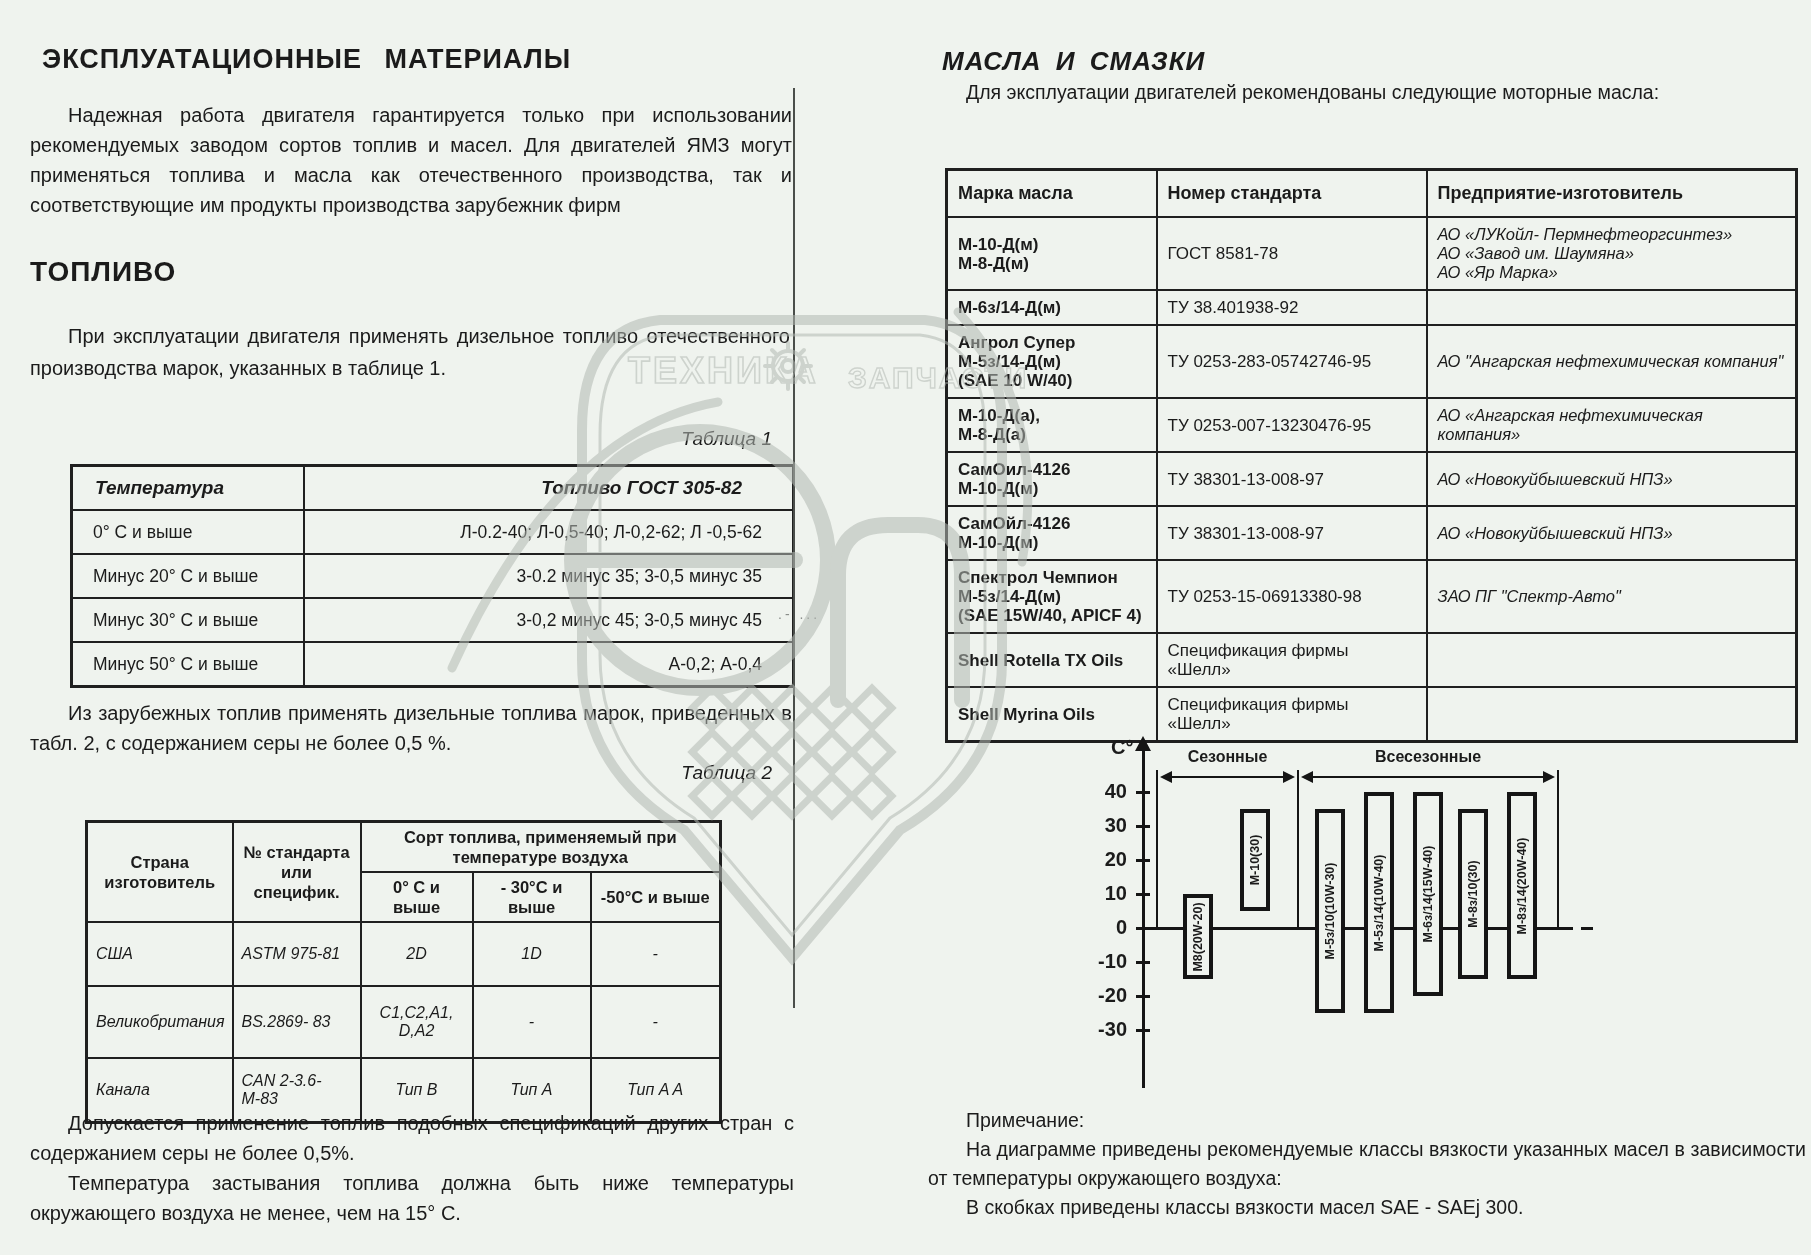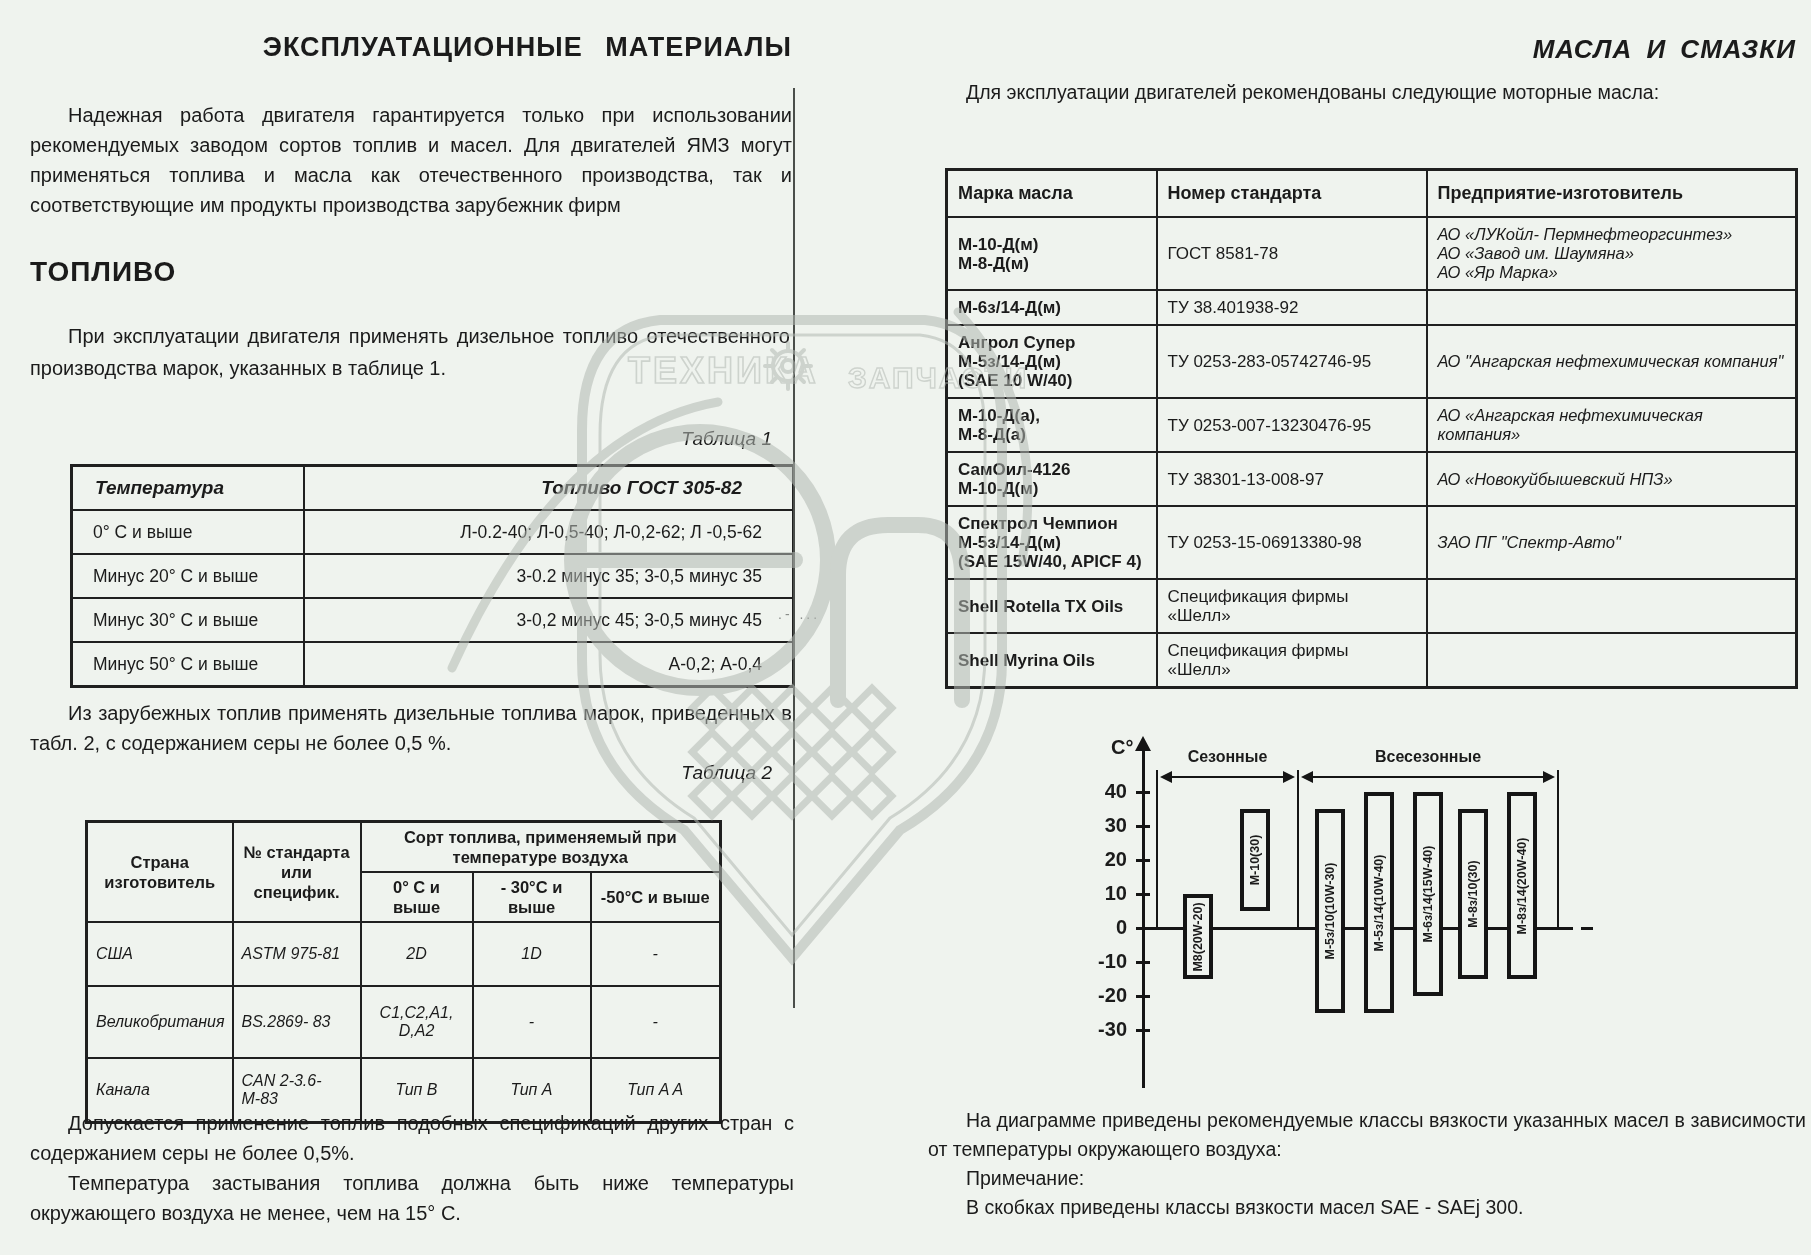--- a/index.html
+++ b/index.html
@@ -1,20 +1,20 @@
 <!DOCTYPE html>
 <html><head>
 <meta charset="utf-8">
 <style>
   html,body{margin:0;padding:0;background:#d8dcd6;}
   .page{position:relative;width:1811px;height:1255px;background:#eff3ee;overflow:hidden;
         font-family:"Liberation Sans","DejaVu Sans",sans-serif;color:#1b1b1b;}
   .abs{position:absolute;}
   p{margin:0;}
-  .h-main{position:absolute;margin:0;font-weight:bold;font-size:27px;text-align:right;
+  .h-main{position:absolute;margin:12px;font-weight:bold;font-size:27px;text-align:left;
           letter-spacing:1px;word-spacing:14px;}
   .h-sub{position:absolute;margin:0;font-weight:bold;font-size:28px;letter-spacing:1px;}
   .para{position:absolute;margin:0;font-size:20px;line-height:30px;text-align:justify;text-indent:38px;}
   .para-r{font-size:19.5px;line-height:29px;}
   .tbl-label{position:absolute;font-style:italic;font-size:19px;text-align:right;}
   table{border-collapse:collapse;background:transparent;table-layout:fixed;}
   .t1,.t2,.t3{border:3px solid #1f1f1f;}
   .t1 th,.t1 td,.t2 th,.t2 td,.t3 th,.t3 td{border:2px solid #1f1f1f;vertical-align:middle;}
   
   .t1 th{height:40px;font-size:19px;font-style:italic;}
@@ -194,20 +194,26 @@
       <td>ТУ 0253-007-13230476-95</td>
       <td class="maker pre">АО «Ангарская нефтехимическая компания»</td>
     </tr>
     <tr>
       <td class="brand pre">СамОил-4126
 М-10-Д(м)</td>
       <td>ТУ 38301-13-008-97</td>
       <td class="maker pre">АО «Новокуйбышевский НПЗ»</td>
     </tr>
     <tr>
+      <td class="brand pre">СамОйл-4126
+М-10-Д(м)</td>
+      <td>ТУ 38301-13-008-97</td>
+      <td class="maker pre">АО «Новокуйбышевский НПЗ»</td>
+    </tr>
+    <tr>
       <td class="brand pre">Спектрол Чемпион
 М-5з/14-Д(м)
 (SAE 15W/40, APICF 4)</td>
       <td>ТУ 0253-15-06913380-98</td>
       <td class="maker pre">ЗАО ПГ "Спектр-Авто"</td>
     </tr>
     <tr>
       <td class="brand pre">Shell Rotella TX Oils</td>
       <td>Спецификация фирмы «Шелл»</td>
       <td class="maker pre"></td>
@@ -270,22 +276,22 @@
       </div>
       <div class="el ch-bar" style="left: 363px; top: 73px; width: 30px; height: 170px;">
         <span>М-8з/10(30)</span>
       </div>
       <div class="el ch-bar" style="left: 412px; top: 56px; width: 30px; height: 187px;">
         <span>М-8з/14(20W-40)</span>
       </div>
     </div>
 
   <div class="abs" style="left:928px;top:1106px;width:878px;">
+    <p class="para para-r" style="position:static;">Примечание:</p>
     <p class="para para-r" style="position:static;">На диаграмме приведены рекомендуемые классы вязкости указанных масел в зависимости от температуры окружающего воздуха:</p>
-    <p class="para para-r" style="position:static;">Примечание:</p>
     <p class="para para-r" style="position:static;">В скобках приведены классы вязкости масел SAE - SAEj 300.</p>
   </div>
 
   <div class="divider" style="left:793px;top:88px;width:2px;height:920px;"></div>
 
   <div class="artifact" style="left:778px;top:606px;">.-  ...</div>
 
   <svg class="watermark" width="1811" height="1255" viewBox="0 0 1811 1255">
     <g stroke="#b3b9b3" fill="none" opacity="0.55" stroke-linecap="round">
       <path d="M 582 430 Q 582 328 660 320 L 925 320 Q 1002 328 1002 430 L 1002 660 Q 1002 770 900 830 L 792 958 L 684 830 Q 582 770 582 660 Z" stroke-width="10"></path>

